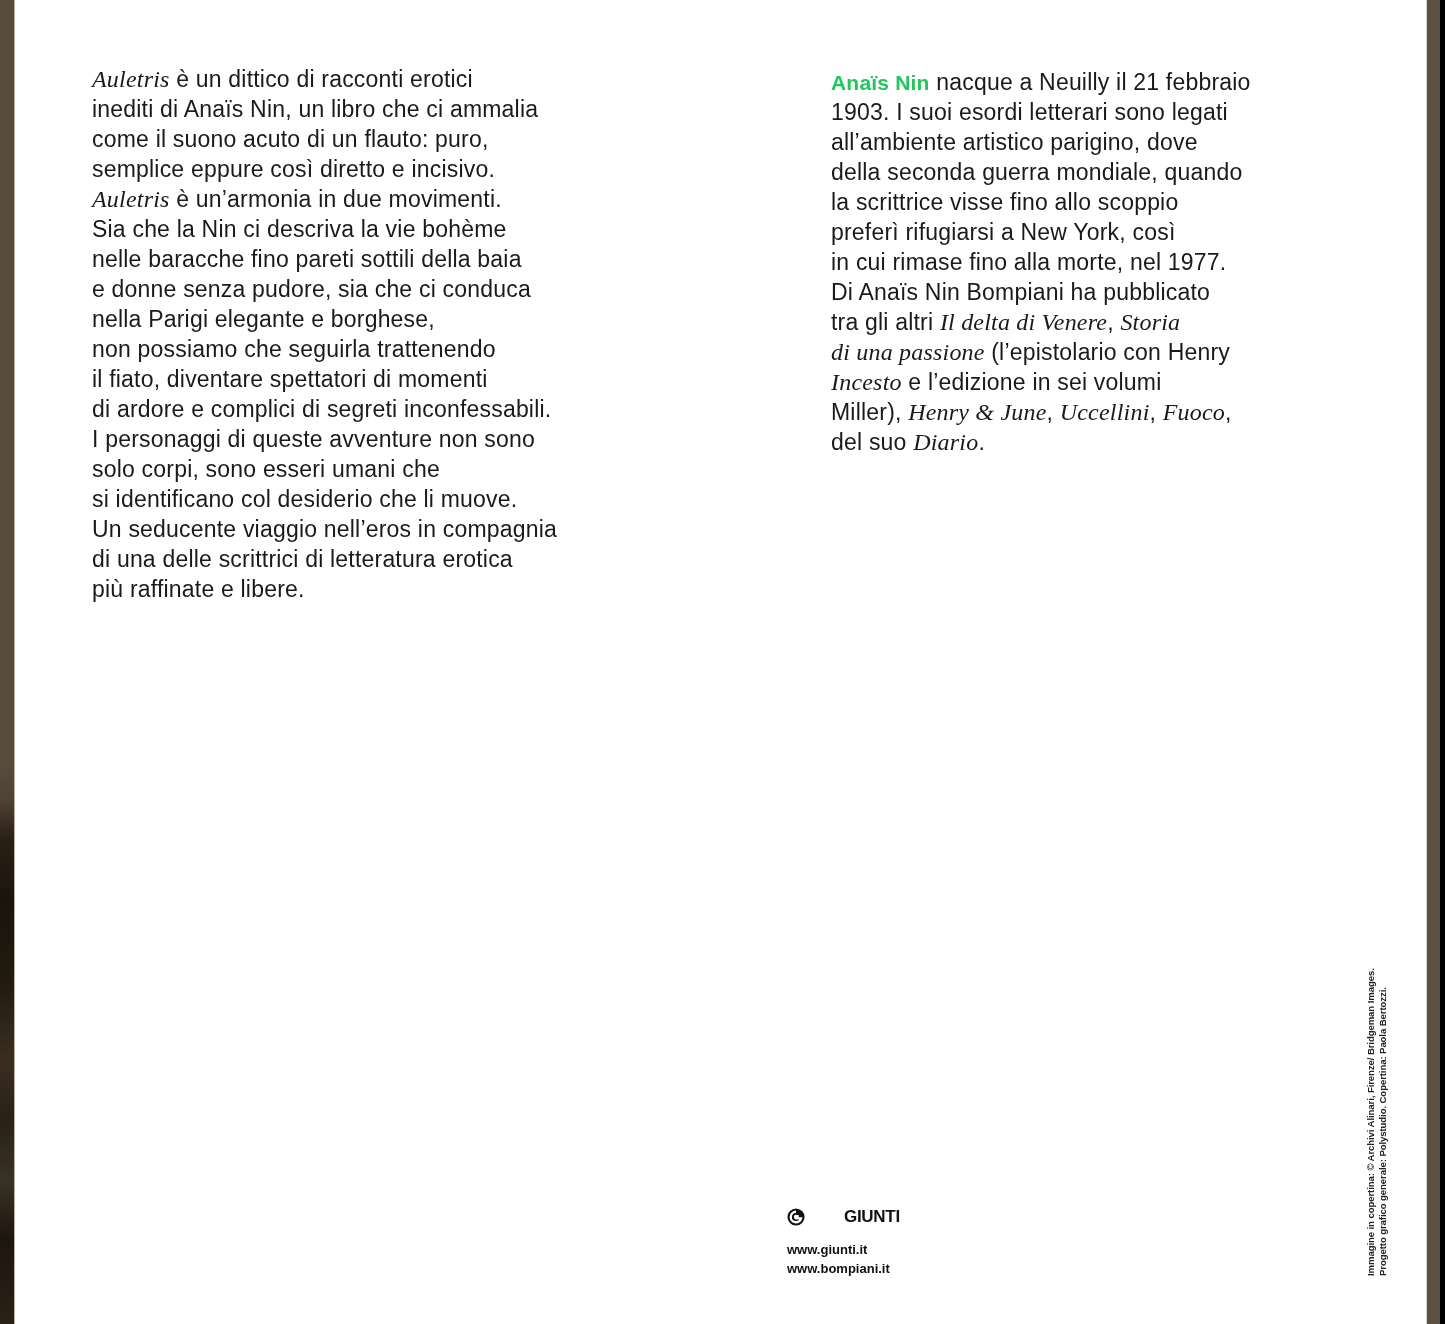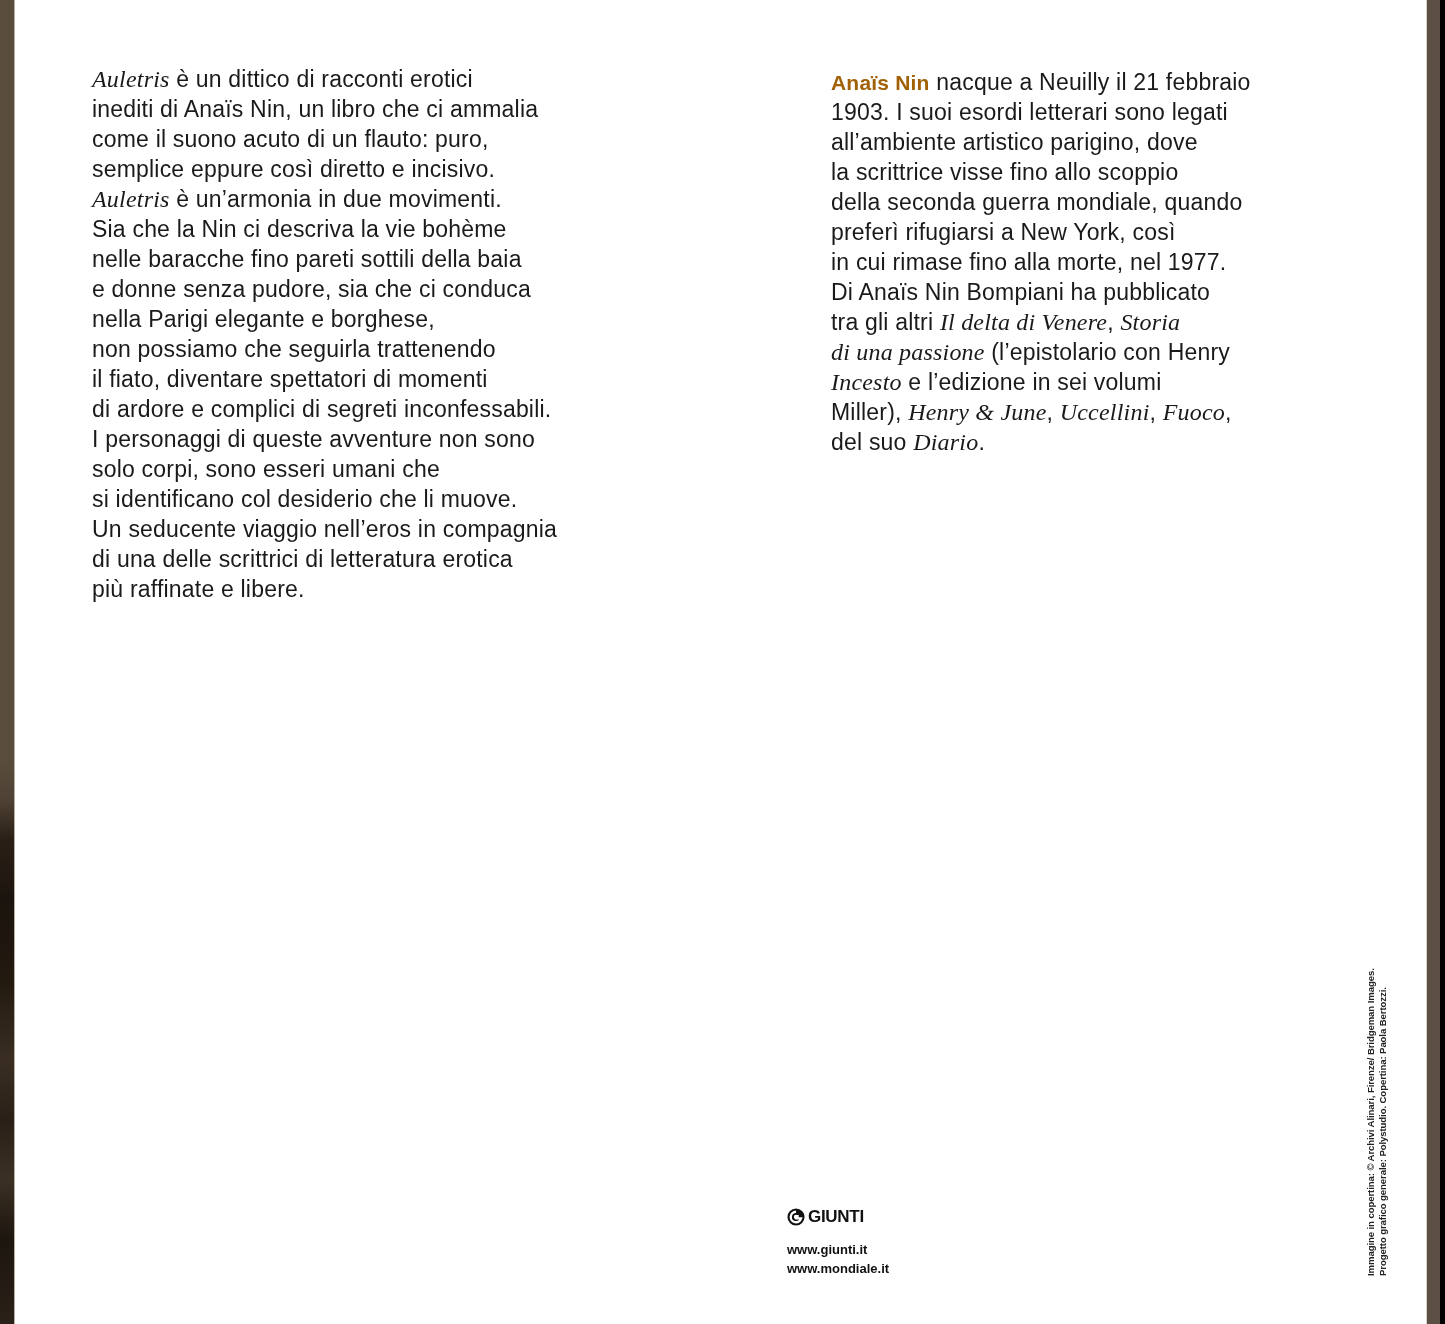--- a/index.html
+++ b/index.html
@@ -68,38 +68,39 @@
       height: 30px;
     }
     .it {
       font-style: italic;
       font-family: "Liberation Serif", "DejaVu Serif", serif;
       font-size: 24px;
       margin-top: 12px;
     }
     .author-name {
       font-weight: bold;
-      color: #a16207;
+      color: #22c55e;
       font-family: "Liberation Sans", "DejaVu Sans", sans-serif;
       font-size: 21px;
     }
     .publisher {
       position: absolute;
       left: 787px;
       top: 1205px;
       font-family: "Liberation Sans", "DejaVu Sans", sans-serif;
       color: #111;
     }
     .logo-row {
       display: flex;
       align-items: center;
       height: 24px;
       font-size: 17px;
       font-weight: bold;
       letter-spacing: -0.3px;
+      gap: 36px;
     }
     .logo-mark {
       width: 18px; height: 18px;
       margin-right: 3px;
     }
     .urls {
       margin-top: 11px;
       font-size: 13px;
       font-weight: bold;
       line-height: 19px;
@@ -149,22 +150,22 @@
   <span class="line">si identificano col desiderio che li muove.</span>
   <span class="line">Un seducente viaggio nell’eros in compagnia</span>
   <span class="line">di una delle scrittrici di letteratura erotica</span>
   <span class="line">più raffinate e libere.</span>
 </div>
 
 <div class="col col-right">
   <span class="line"><span class="author-name">Anaïs Nin</span><span> nacque a Neuilly il 21 febbraio</span></span>
   <span class="line">1903. I suoi esordi letterari sono legati</span>
   <span class="line">all’ambiente artistico parigino, dove</span>
+  <span class="line">della seconda guerra mondiale, quando</span>
   <span class="line">la scrittrice visse fino allo scoppio</span>
-  <span class="line">della seconda guerra mondiale, quando</span>
   <span class="line">preferì rifugiarsi a New York, così</span>
   <span class="line">in cui rimase fino alla morte, nel 1977.</span>
   <span class="line">Di Anaïs Nin Bompiani ha pubblicato</span>
   <span class="line"><span>tra gli altri </span><span class="it">Il delta di Venere</span><span>, </span><span class="it">Storia</span></span>
   <span class="line"><span class="it">di una passione</span><span> (l’epistolario con Henry</span></span>
   <span class="line"><span class="it">Incesto</span><span> e l’edizione in sei volumi</span></span>
   <span class="line"><span>Miller), </span><span class="it">Henry &amp; June</span><span>, </span><span class="it">Uccellini</span><span>, </span><span class="it">Fuoco</span><span>,</span></span>
   <span class="line"><span>del suo </span><span class="it">Diario</span><span>.</span></span>
 </div>
 
@@ -172,20 +173,20 @@
   <div class="logo-row">
     <svg class="logo-mark" viewBox="0 0 20 20">
       <circle cx="10" cy="10" r="9.5" fill="#111"></circle>
       <path d="M10 4.2 A5.8 5.8 0 1 0 15.6 11.5 L10.5 11.5 L10.5 9 L13 9" fill="none" stroke="#fff" stroke-width="2.6"></path>
       <circle cx="10" cy="10" r="2.4" fill="#fff"></circle>
     </svg>
     <span>GIUNTI</span>
   </div>
   <div class="urls">
     <span class="url">www.giunti.it</span>
-    <span class="url">www.mondiale.it</span>
+    <span class="url">www.bompiani.it</span>
   </div>
 </div>
 
 <div class="credits">
   <span>Immagine in copertina: © Archivi Alinari, Firenze/ Bridgeman Images.</span>
   <span>Progetto grafico generale: Polystudio. Copertina: Paola Bertozzi.</span>
 </div>
 
 </body></html>

